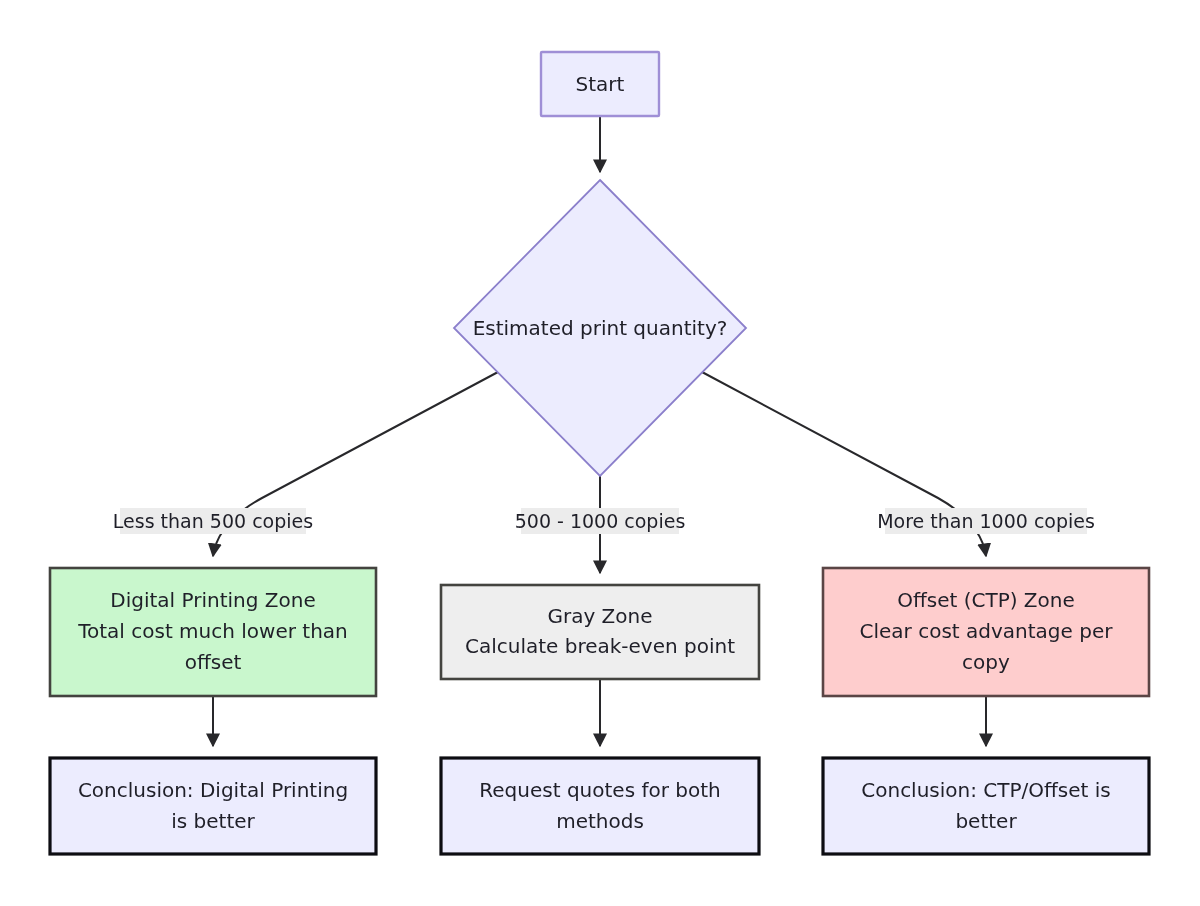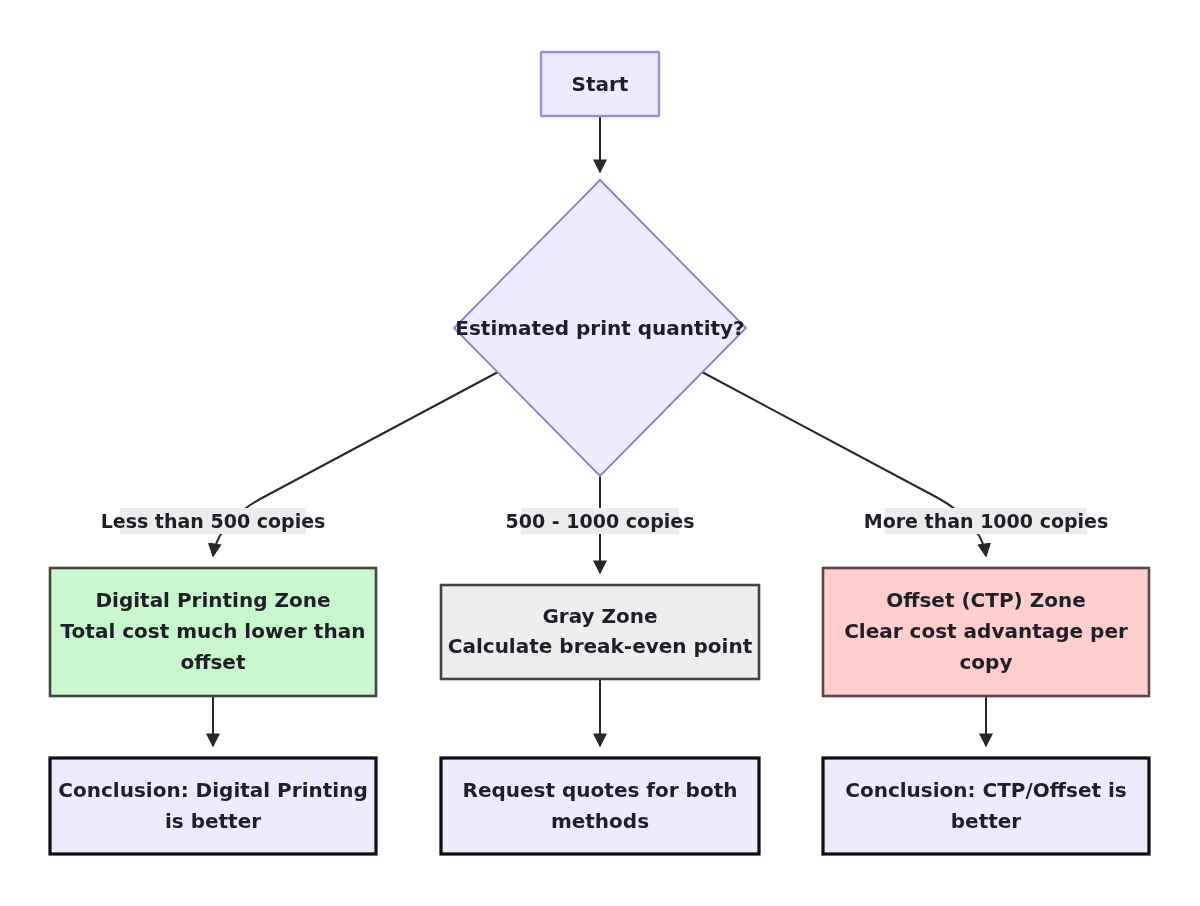--- a/index.html
+++ b/index.html
@@ -11,21 +11,20 @@
   body {
     width: 1200px;
     height: 906px;
     font-family: "DejaVu Sans", "Liberation Sans", sans-serif;
     overflow: hidden;
   }
   #flow-root {
     position: relative;
     width: 1200px;
     height: 904px;
-    font-weight: bold;
   }
   svg#flow-svg {
     position: absolute;
     top: 0;
     left: 0;
     width: 1200px;
     height: 906px;
     display: block;
   }
   .node-label {

